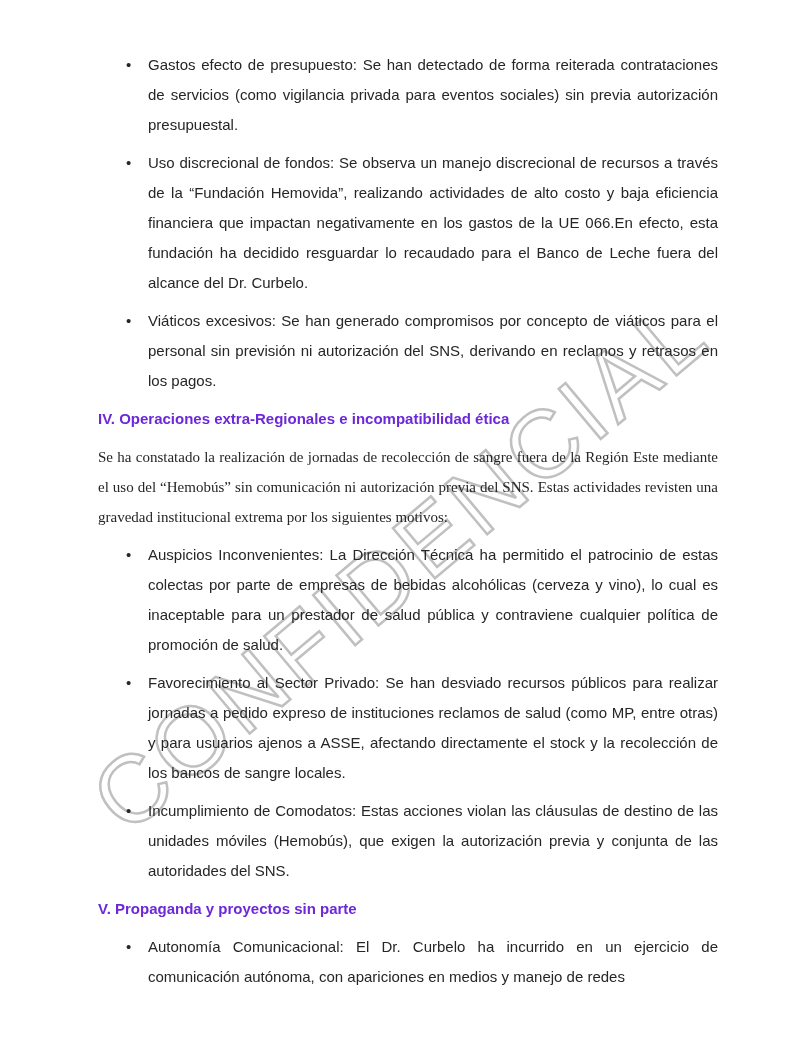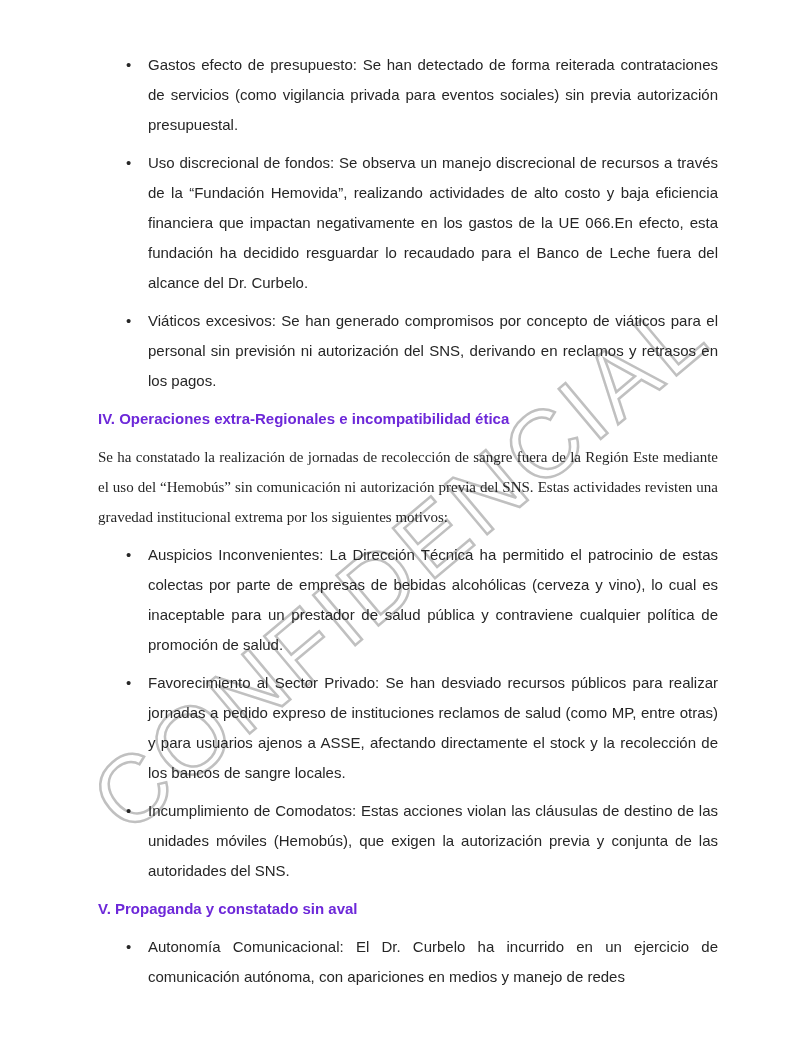--- a/index.html
+++ b/index.html
@@ -111,21 +111,21 @@
     <div class="block bullet-item">
       <span class="bullet-marker">•</span>
       <div class="bullet-text">Favorecimiento al Sector Privado: Se han desviado recursos públicos para realizar jornadas a pedido expreso de instituciones reclamos de salud (como MP, entre otras) y para usuarios ajenos a ASSE, afectando directamente el stock y la recolección de los bancos de sangre locales.</div>
     </div>
 
     <div class="block bullet-item">
       <span class="bullet-marker">•</span>
       <div class="bullet-text">Incumplimiento de Comodatos: Estas acciones violan las cláusulas de destino de las unidades móviles (Hemobús), que exigen la autorización previa y conjunta de las autoridades del SNS.</div>
     </div>
 
-    <div class="block heading">V. Propaganda y constatado sin aval</div>
+    <div class="block heading">V. Propaganda y proyectos sin parte</div>
 
     <div class="block bullet-item">
       <span class="bullet-marker">•</span>
       <div class="bullet-text">Autonomía Comunicacional: El Dr. Curbelo ha incurrido en un ejercicio de comunicación autónoma, con apariciones en medios y manejo de redes</div>
     </div>
 
   </div>
 </div>
 
 </body></html>

